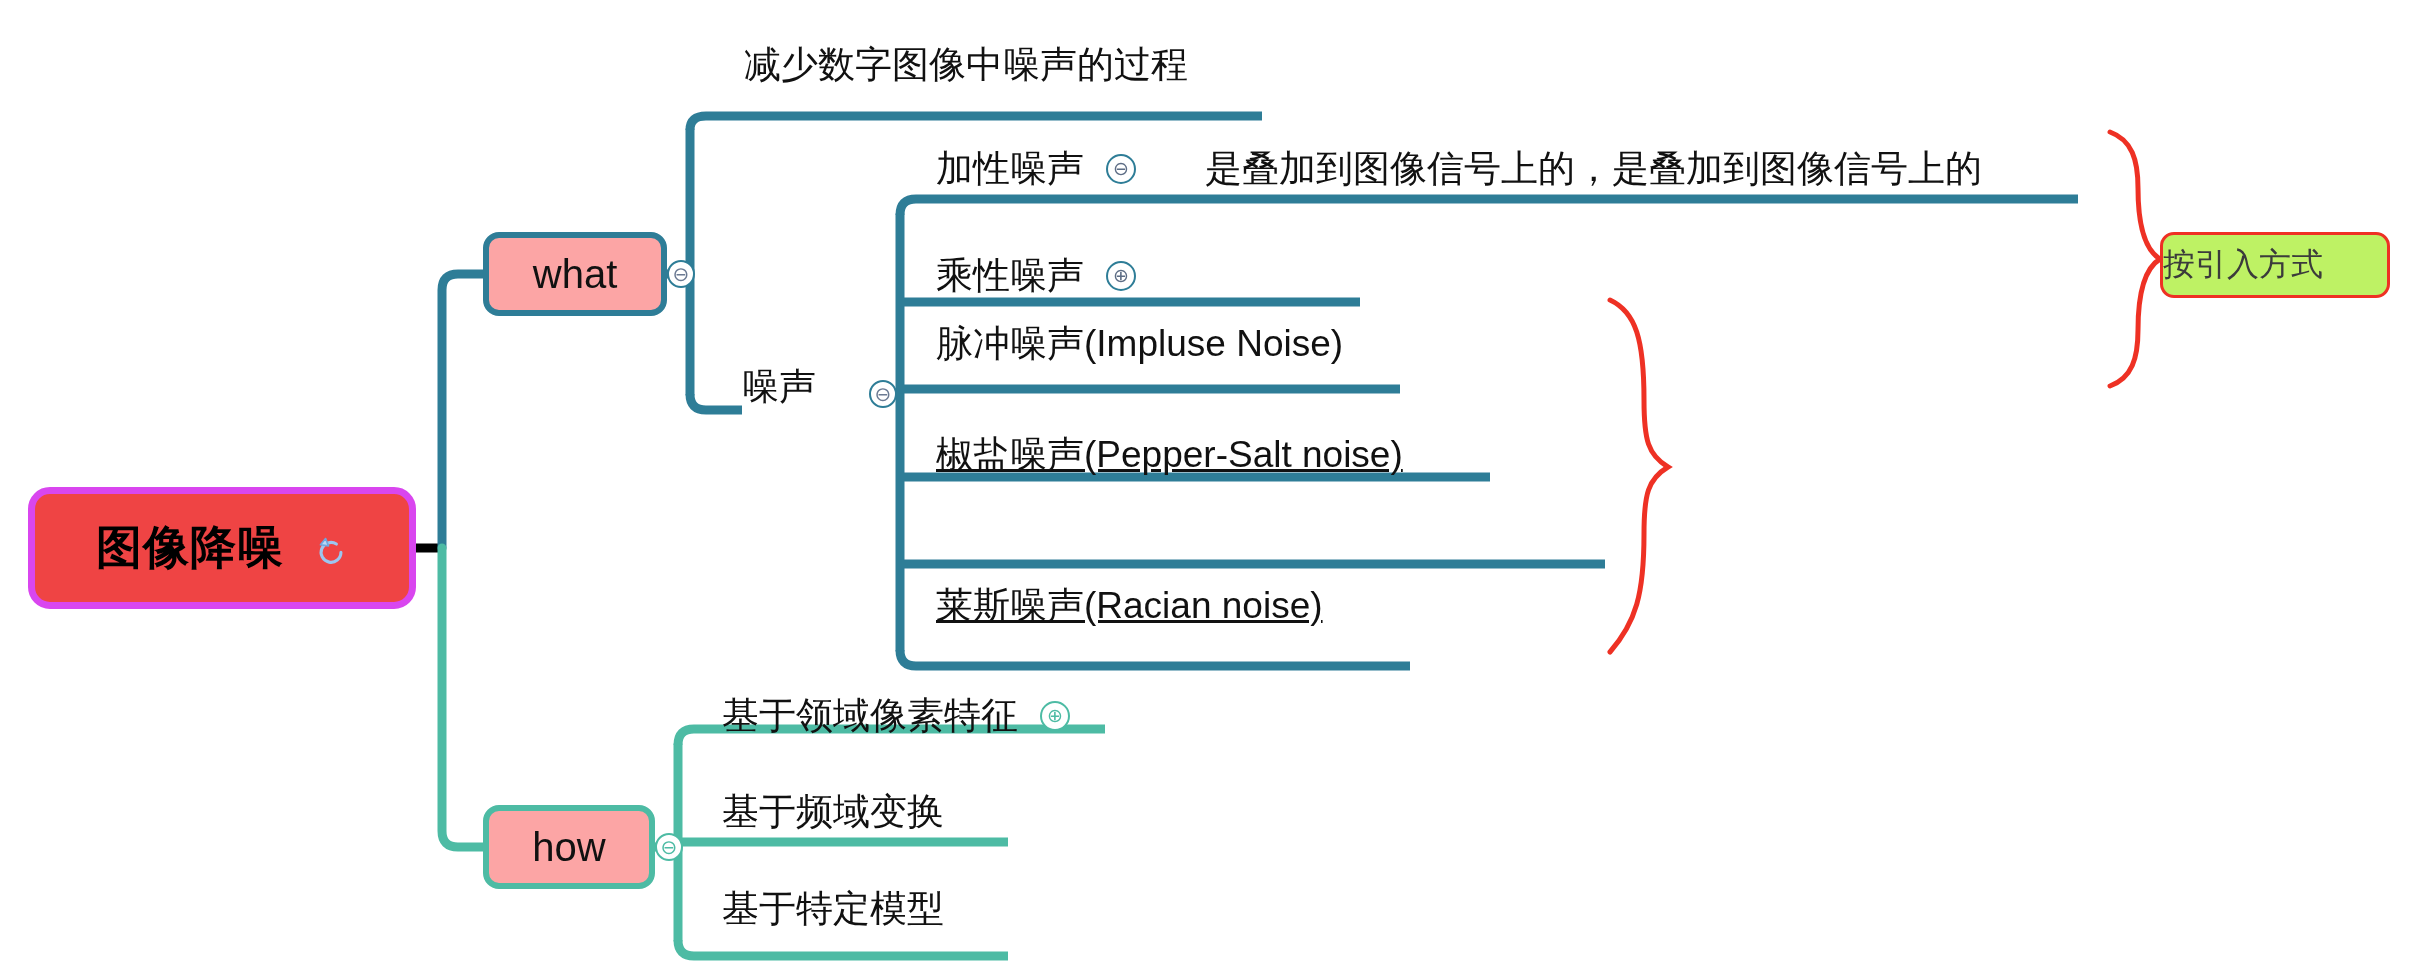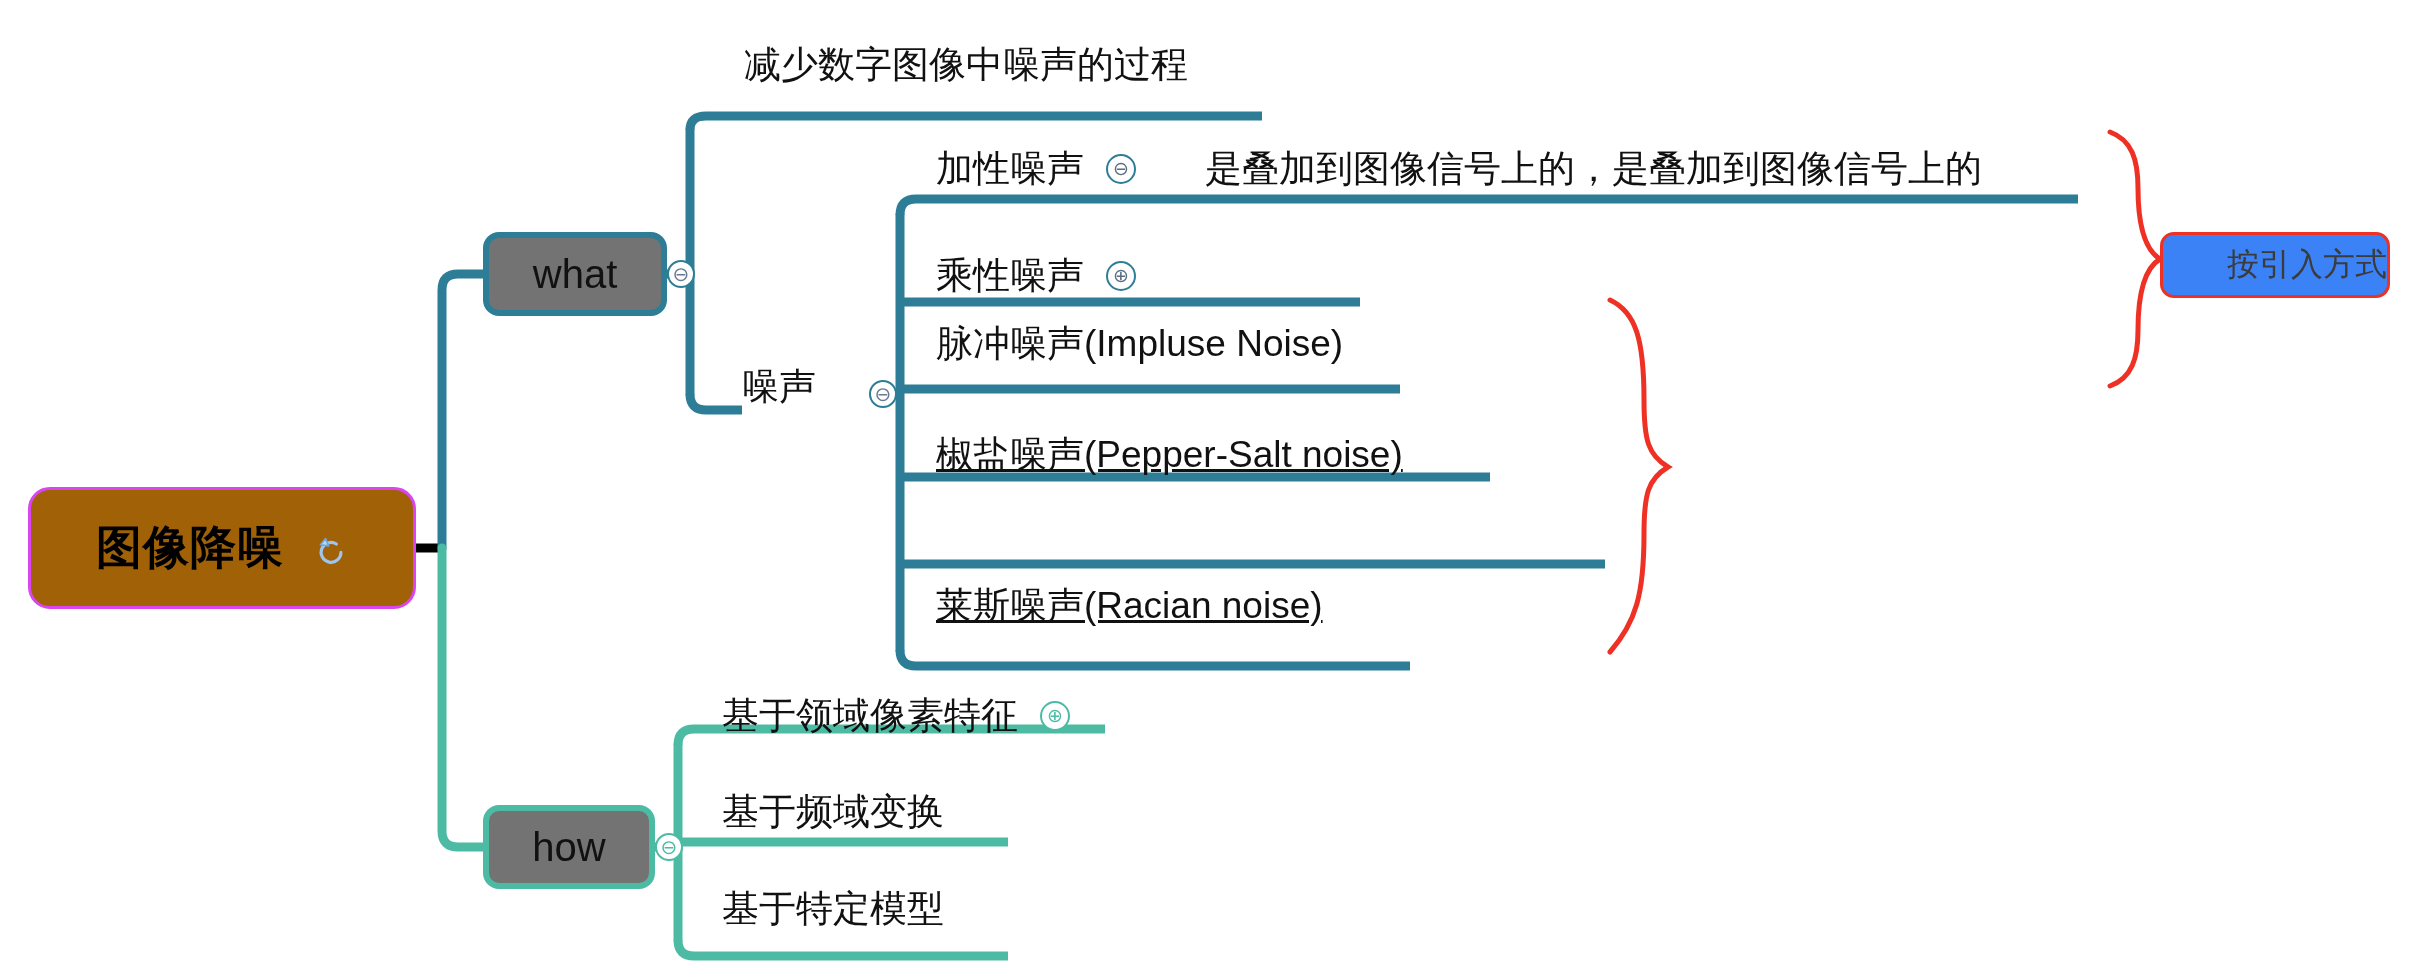--- a/index.html
+++ b/index.html
@@ -33,23 +33,23 @@
     display: flex;
     align-items: center;
     white-space: nowrap;
   }
   
   .root-node {
     left: 28px;
     top: 487px;
     width: 388px;
     height: 122px;
-    border: 3px solid #d946ef;
+    border: 7px solid #d946ef;
     border-radius: 22px;
-    background: #a16207;
+    background: #ef4444;
     justify-content: center;
     gap: 30px;
   }
   .root-label {
     font-size: 46px;
     font-weight: bold;
     color: #000000;
     letter-spacing: 1px;
   }
   .refresh-icon {
@@ -57,21 +57,21 @@
     height: 34px;
     display: inline-block;
     position: relative;
     top: 3px;
   }
   
   .l1-node {
     border-width: 6px;
     border-style: solid;
     border-radius: 16px;
-    background: #737373;
+    background: #fca5a5;
     justify-content: center;
     height: 84px;
   }
   .l1-label {
     font-size: 40px;
     color: #111111;
   }
   .node-what {
     left: 483px;
     top: 232px;
@@ -124,24 +124,24 @@
     color: #6b7a93;
     box-sizing: border-box;
     z-index: 5;
   }
   .toggle-attached.green { border-color: #4DBBA4; color: #4DBBA4; }
   
   .callout {
     position: absolute;
     border: 3px solid #EE3124;
     border-radius: 14px;
-    background: #3b82f6;
+    background: #bef264;
     display: flex;
     align-items: center;
-    justify-content: flex-end;
+    justify-content: flex-start;
     font-size: 32px;
     color: #3b3b3b;
     box-sizing: border-box;
     z-index: 6;
   }
   #callout-intro { left: 2160px; top: 232px; width: 230px; height: 66px; }
   #callout-nature { left: 1687px; top: 434px; width: 198px; height: 66px; }
 </style>
 </head>
 <body>

